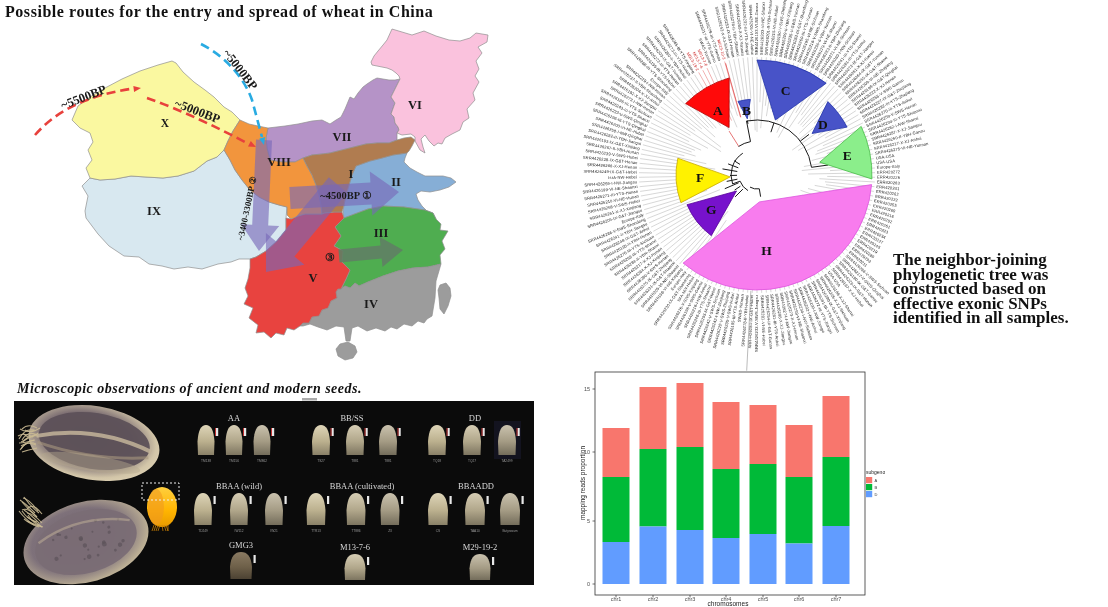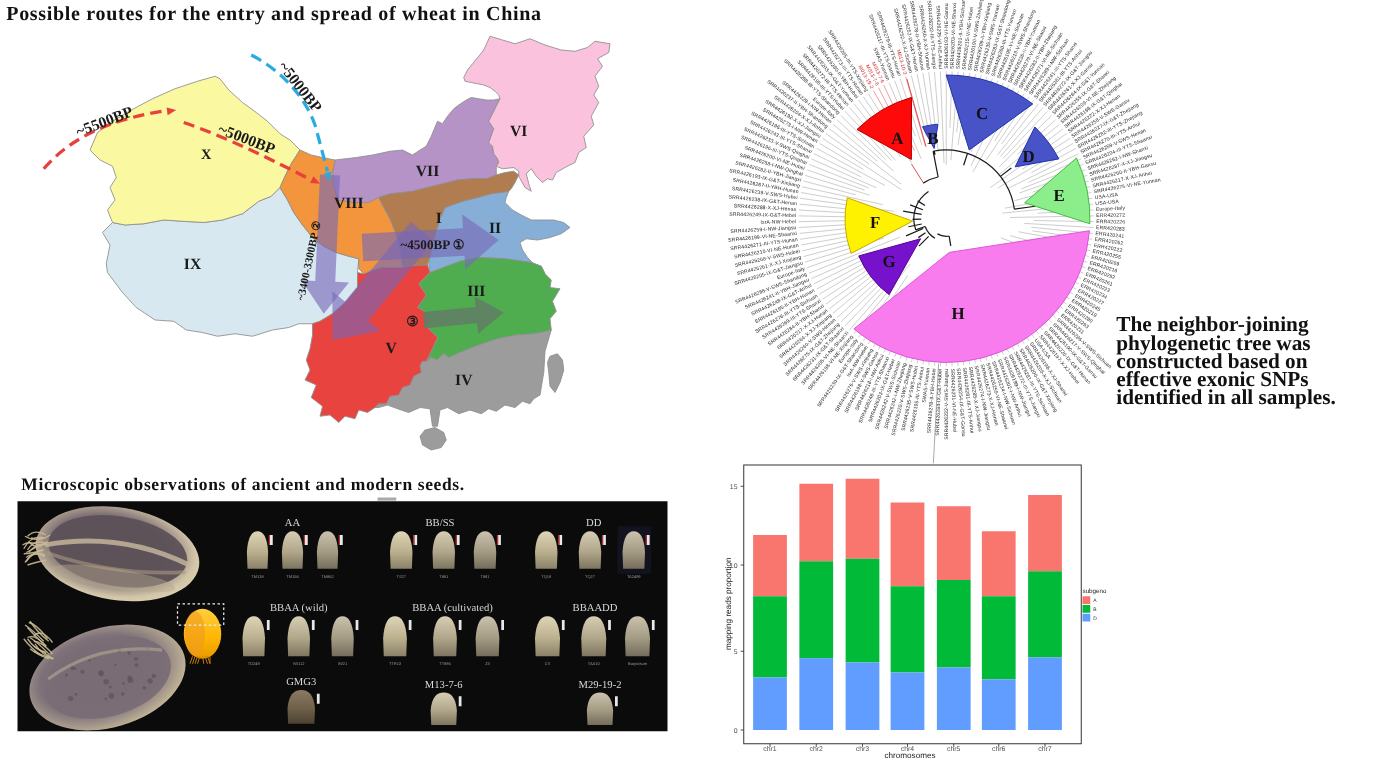--- a/index.html
+++ b/index.html
@@ -642,14 +642,14 @@
 <text x="153" y="246" font-family="Liberation Sans" font-size="6.5" fill="#222" text-anchor="middle">chromosomes</text>
 <text x="291" y="114" font-family="Liberation Sans" font-size="5" fill="#222">subgenome</text>
 <rect x="291" y="117" width="6.2" height="6.2" fill="#f8766d"></rect>
 <text x="299.5" y="121.8" font-family="Liberation Sans" font-size="4" fill="#333">A</text>
 <rect x="291" y="124" width="6.2" height="6.2" fill="#00ba38"></rect>
 <text x="299.5" y="128.8" font-family="Liberation Sans" font-size="4" fill="#333">B</text>
 <rect x="291" y="131" width="6.2" height="6.2" fill="#619cff"></rect>
 <text x="299.5" y="135.8" font-family="Liberation Sans" font-size="4" fill="#333">D</text>
 </svg>
 <div class="t" style="left:5px;top:3px;font-size:16px;letter-spacing:0.55px;">Possible routes for the entry and spread of wheat in China</div>
-<div class="t" style="left:17px;top:381px;font-size:14px;letter-spacing:0.5px;">Microscopic observations of ancient and modern seeds.</div>
+<div class="t" style="left:17px;top:381px;font-size:14px;letter-spacing:0.5px;font-style:italic;">Microscopic observations of ancient and modern seeds.</div>
 <div class="t" style="left:893px;top:253px;font-size:17px;line-height:14.6px;white-space:nowrap;">The neighbor-joining<br>phylogenetic tree was<br>constructed based on<br>effective exonic SNPs<br>identified in all samples.</div>
   </div>
 </body></html>

